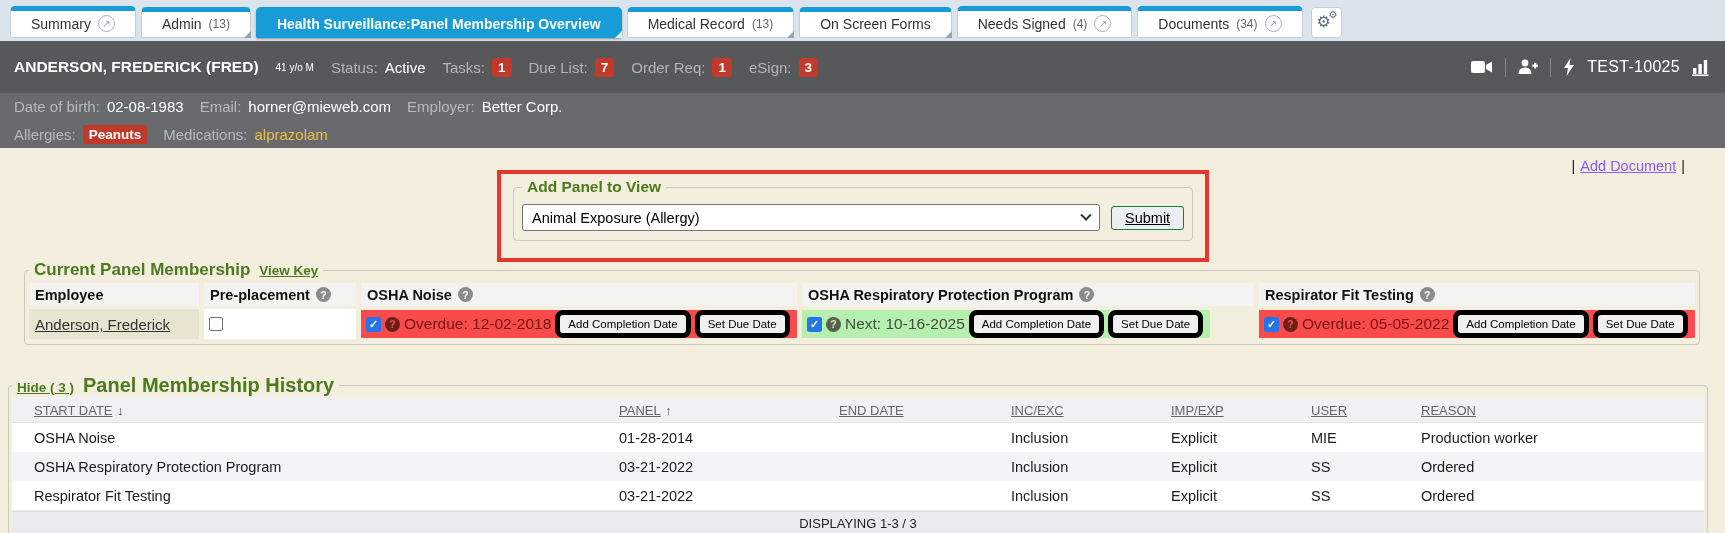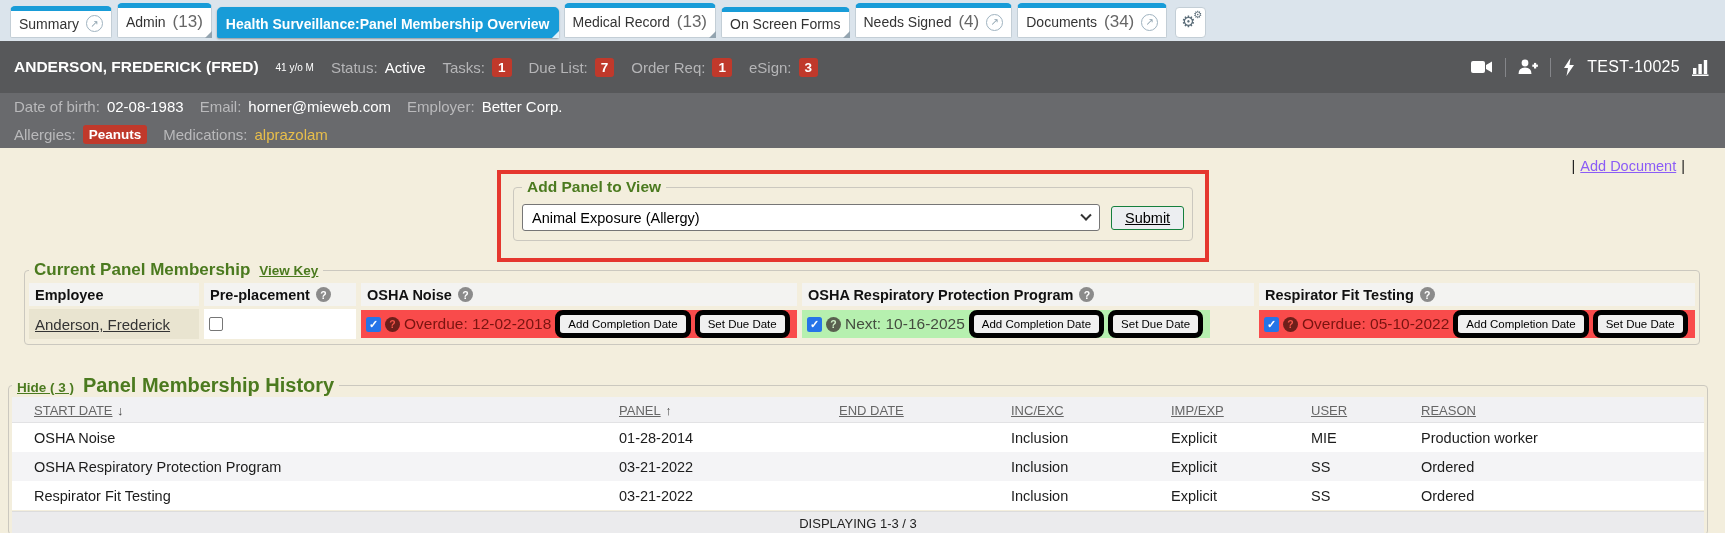--- a/index.html
+++ b/index.html
@@ -1,24 +1,24 @@
 <!DOCTYPE html>
 <html><head>
 <meta charset="utf-8">
 <style>
   * { margin:0; padding:0; box-sizing:border-box; }
   html,body { width:1725px; height:533px; font-family:"Liberation Sans", sans-serif; background:#f3eedd; overflow:hidden; }
 
   
   .tabbar { height:41px; background:#dbe4ec; display:flex; align-items:flex-end; padding:0 0 3px 10px; gap:5px; }
   .tab { position:relative; display:flex; align-items:center; gap:7px; background:#fff; border:1px solid #c3ced6;
-         border-top:5px solid #189cd8; border-radius:5px 5px 2px 2px; padding:4px 8px 5px; font-size:14px; color:#333;
+         border-top:5px solid #189cd8; border-radius:5px 5px 2px 2px; padding:4px 20px 5px; font-size:14px; color:#333;
          cursor:pointer; white-space:nowrap; }
   .tab.active { background:#189cd8; border-color:#189cd8; color:#fff; font-weight:bold; box-shadow:0 1px 2px rgba(0,0,0,.35); }
-  .tab .tab-count { font-size:17px; color:#666; }
+  .tab .tab-count { font-size:12px; color:#666; }
   .tab.notch::after { content:""; position:absolute; right:-1px; bottom:-1px; width:0; height:0;
          border-style:solid; border-width:0 0 7px 7px; border-color:transparent transparent #93a4b0 transparent; }
   .tab.active.notch::after { border-color:transparent transparent #dff1fa transparent; }
   .popout { display:inline-flex; align-items:center; justify-content:center; width:17px; height:17px; border:1.5px solid #9fb3c0;
          border-radius:50%; color:#8ba0ad; font-size:10px; line-height:1; background:#fff; }
   .gearbtn { position:relative; width:31px; height:31px; background:#fff; border:1px solid #c3ced6; border-radius:4px;
          margin-left:3px; cursor:pointer; }
   .gearbtn .g1 { position:absolute; left:5px; top:4px; font-size:16px; color:#5b6d79; }
   .gearbtn .g2 { position:absolute; right:3px; top:1px; font-size:10px; color:#5b6d79; }
 
@@ -285,21 +285,21 @@
           <span class="help help-green"></span>
           <span>Next: 10-16-2025</span>
           <button class="mini-btn">Add Completion Date</button>
           <button class="mini-btn">Set Due Date</button>
         </span>
       </div>
       <div class="cell-status">
         <span class="statusbox overdue">
           <span class="cb-on"></span>
           <span class="help help-red"></span>
-          <span>Overdue: 05-10-2022</span>
+          <span>Overdue: 05-05-2022</span>
           <button class="mini-btn">Add Completion Date</button>
           <button class="mini-btn">Set Due Date</button>
         </span>
       </div>
     </div>
   </fieldset>
 
   <fieldset class="fs-history">
     <legend class="hist-legend">
       <a class="green-link">Hide ( 3 )</a>

